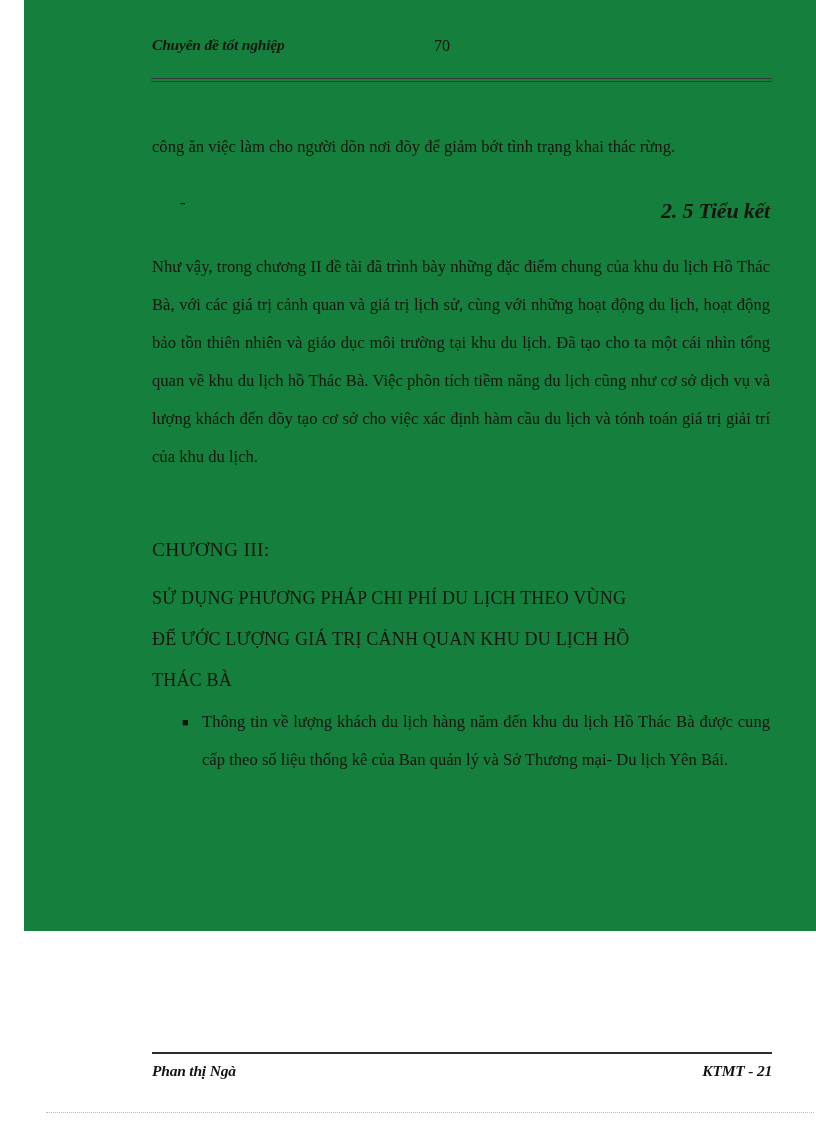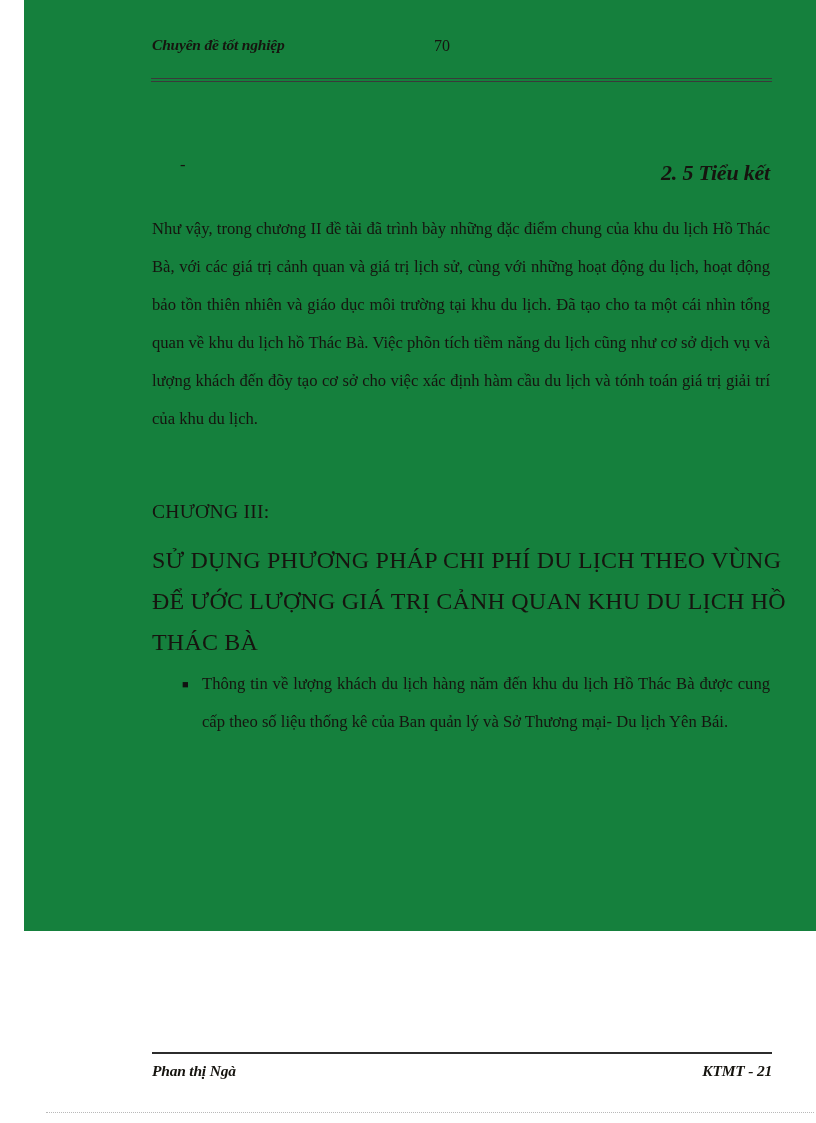--- a/index.html
+++ b/index.html
@@ -136,21 +136,21 @@
   .chapter-block {
     margin-top: 52px;
     text-align: left;
   }
   .chapter-no {
     font-size: 19.5px;
     line-height: 44px;
     letter-spacing: 0.3px;
   }
   .chapter-title {
-    font-size: 24px;
+    font-size: 18px;
     line-height: 41px;
     letter-spacing: 0.2px;
     margin-top: 6px;
   }
   .chapter-title .cline {
     display: block;
     white-space: nowrap;
   }
 
   
@@ -203,20 +203,21 @@
 <div class="page">
 
   <div class="header-row">
     <div class="header-title">Chuyên đề tốt nghiệp</div>
     <div class="header-pageno">70</div>
   </div>
   <div class="header-rule"></div>
 
   <div class="content">
 
+    <p class="para nojust">công ăn việc làm cho người dõn nơi đõy để giảm bớt tình trạng khai thác rừng.</p>
 
     <div class="dash-item">
       <span class="dash-marker">-</span>
     </div>
 
     <h2 class="sec-heading">2. 5 Tiểu kết</h2>
 
     <p class="para" style="margin-top:22px;">Như vậy, trong chương II đề tài đã trình bày những đặc điểm chung của khu du lịch Hồ Thác Bà, với các giá trị cảnh quan và giá trị lịch sử, cùng với những hoạt động du lịch, hoạt động bảo tồn thiên nhiên và giáo dục môi trường tại khu du lịch. Đã tạo cho ta một cái nhìn tổng quan về khu du lịch hồ Thác Bà. Việc phõn tích tiềm năng du lịch cũng như cơ sở dịch vụ và lượng khách đến đõy tạo cơ sở cho việc xác định hàm cầu du lịch và tónh toán giá trị giải trí của khu du lịch.</p>
 
     <div class="chapter-block">

